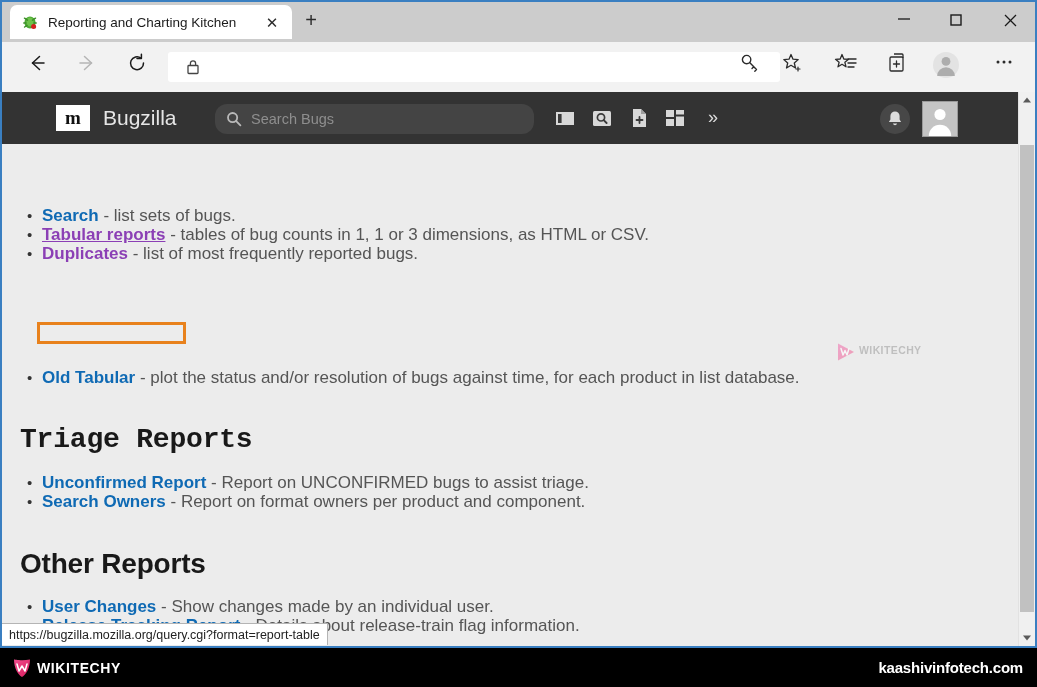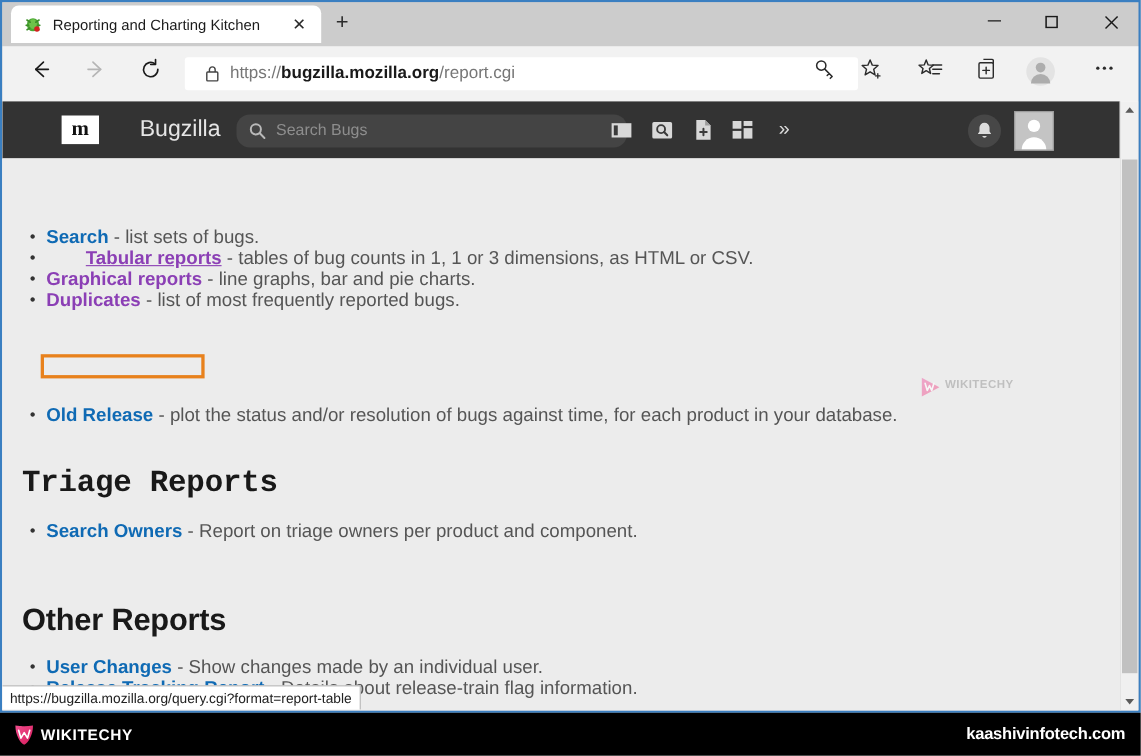--- a/index.html
+++ b/index.html
@@ -183,31 +183,29 @@
     text-align: center;
     line-height: 26px;
     cursor: pointer;
   }
   #bz-title {
     position: absolute;
     left: 101px; top: 14px;
     font-size: 21px;
     color: #e6e6e6;
     cursor: pointer;
-    margin-left: 24px;
   }
   #bz-search {
     position: absolute;
     left: 213px; top: 12px;
     width: 319px;
     height: 30px;
     background: #444444;
     border-radius: 12px;
     cursor: text;
-    padding-left: 36px;
   }
   #bz-search-icon {
     position: absolute;
     left: 11px; top: 7px;
     width: 16px; height: 16px;
   }
   #bz-search-ph {
     position: absolute;
     left: 36px; top: 5px;
     font-size: 14.5px;
@@ -281,21 +279,21 @@
     color: #333333;
     font-size: 15px;
   }
   .lnk {
     font-weight: bold;
     cursor: pointer;
     text-decoration: none;
   }
   .lnk.blue    { color: #0f6ab4; }
   .lnk.visited { color: #8b3fb5; }
-  .lnk.hover   { color: #8b3fb5; text-decoration: underline; margin-left: 36px; }
+  .lnk.hover   { color: #8b3fb5; text-decoration: underline; }
   .dash { color: #555555; }
 
   
   #hl-box {
     position: absolute;
     left: 35px;
     top: 178px;
     width: 149px;
     height: 22px;
     border: 3px solid #e8811c;
@@ -460,21 +458,20 @@
       </svg>
     </div>
 
     <div id="urlbar">
       <span id="lock-icon">
         <svg width="16" height="18" viewBox="0 0 16 18">
           <rect x="3" y="7.5" width="10" height="8" rx="0.8" fill="none" stroke="#444444" stroke-width="1.3"></rect>
           <path d="M5.4 7.5 V5.4 a2.6 2.6 0 0 1 5.2 0 V7.5" fill="none" stroke="#444444" stroke-width="1.3"></path>
         </svg>
       </span>
-      <span id="url-text"><span>https://</span><span class="host">bugzilla.mozilla.org</span><span>/report.cgi</span></span>
     </div>
 
     <div class="tbicon" id="tb-key">
       <svg width="24" height="24" viewBox="0 0 24 24">
         <circle cx="8.6" cy="8.6" r="4.2" fill="none" stroke="#2b2b2b" stroke-width="1.4"></circle>
         <path d="M11.6 11.6 L18.5 18.5 M15.8 15.8 L14 17.6 M18.5 18.5 L16.8 20.2" fill="none" stroke="#2b2b2b" stroke-width="1.4" stroke-linecap="round"></path>
       </svg>
     </div>
     <div class="tbicon" id="tb-fav">
       <svg width="24" height="24" viewBox="0 0 24 24">
@@ -569,32 +566,32 @@
           <path d="M5.8 34 a11.2 11.2 0 0 1 22.4 0 Z" fill="#ffffff"></path>
         </svg>
       </div>
     </div>
 
     <div id="page">
 
       <div class="bullets" style="top:62px;">
         <div class="bullet-row"><span class="lnk blue">Search</span><span class="dash"> - list sets of bugs.</span></div>
         <div class="bullet-row"><span class="lnk hover">Tabular reports</span><span class="dash"> - tables of bug counts in 1, 1 or 3 dimensions, as HTML or CSV.</span></div>
-        <div class="bullet-row"><span class="lnk visited">Graphical reports</span><span class="dash"> - line graphs, bar and pie charts.</span></div>
         <div class="bullet-row"><span class="lnk visited">Duplicates</span><span class="dash"> - list of most frequently reported bugs.</span></div>
       </div>
       <div id="hl-box"></div>
 
       <div class="bullets" style="top:224px;">
-        <div class="bullet-row"><span class="lnk blue">Old Release</span><span class="dash"> - plot the status and/or resolution of bugs against time, for each product in your database.</span></div>
+        <div class="bullet-row"><span class="lnk blue">Old Tabular</span><span class="dash"> - plot the status and/or resolution of bugs against time, for each product in list database.</span></div>
       </div>
 
       <div class="h2" style="top:280px;font-family:Liberation Mono, monospace;">Triage Reports</div>
       <div class="bullets" style="top:329px;">
-        <div class="bullet-row"><span class="lnk blue">Search Owners</span><span class="dash"> - Report on triage owners per product and component.</span></div>
+        <div class="bullet-row"><span class="lnk blue">Unconfirmed Report</span><span class="dash"> - Report on UNCONFIRMED bugs to assist triage.</span></div>
+        <div class="bullet-row"><span class="lnk blue">Search Owners</span><span class="dash"> - Report on format owners per product and component.</span></div>
       </div>
 
       <div class="h2" style="top:404px;">Other Reports</div>
       <div class="bullets" style="top:453px;">
         <div class="bullet-row"><span class="lnk blue">User Changes</span><span class="dash"> - Show changes made by an individual user.</span></div>
         <div class="bullet-row"><span class="lnk blue">Release Tracking Report</span><span class="dash"> - Details about release-train flag information.</span></div>
       </div>
 
       <div id="watermark">
         <svg width="22" height="22" viewBox="0 0 22 22" style="position:absolute;left:0;top:1px;">

